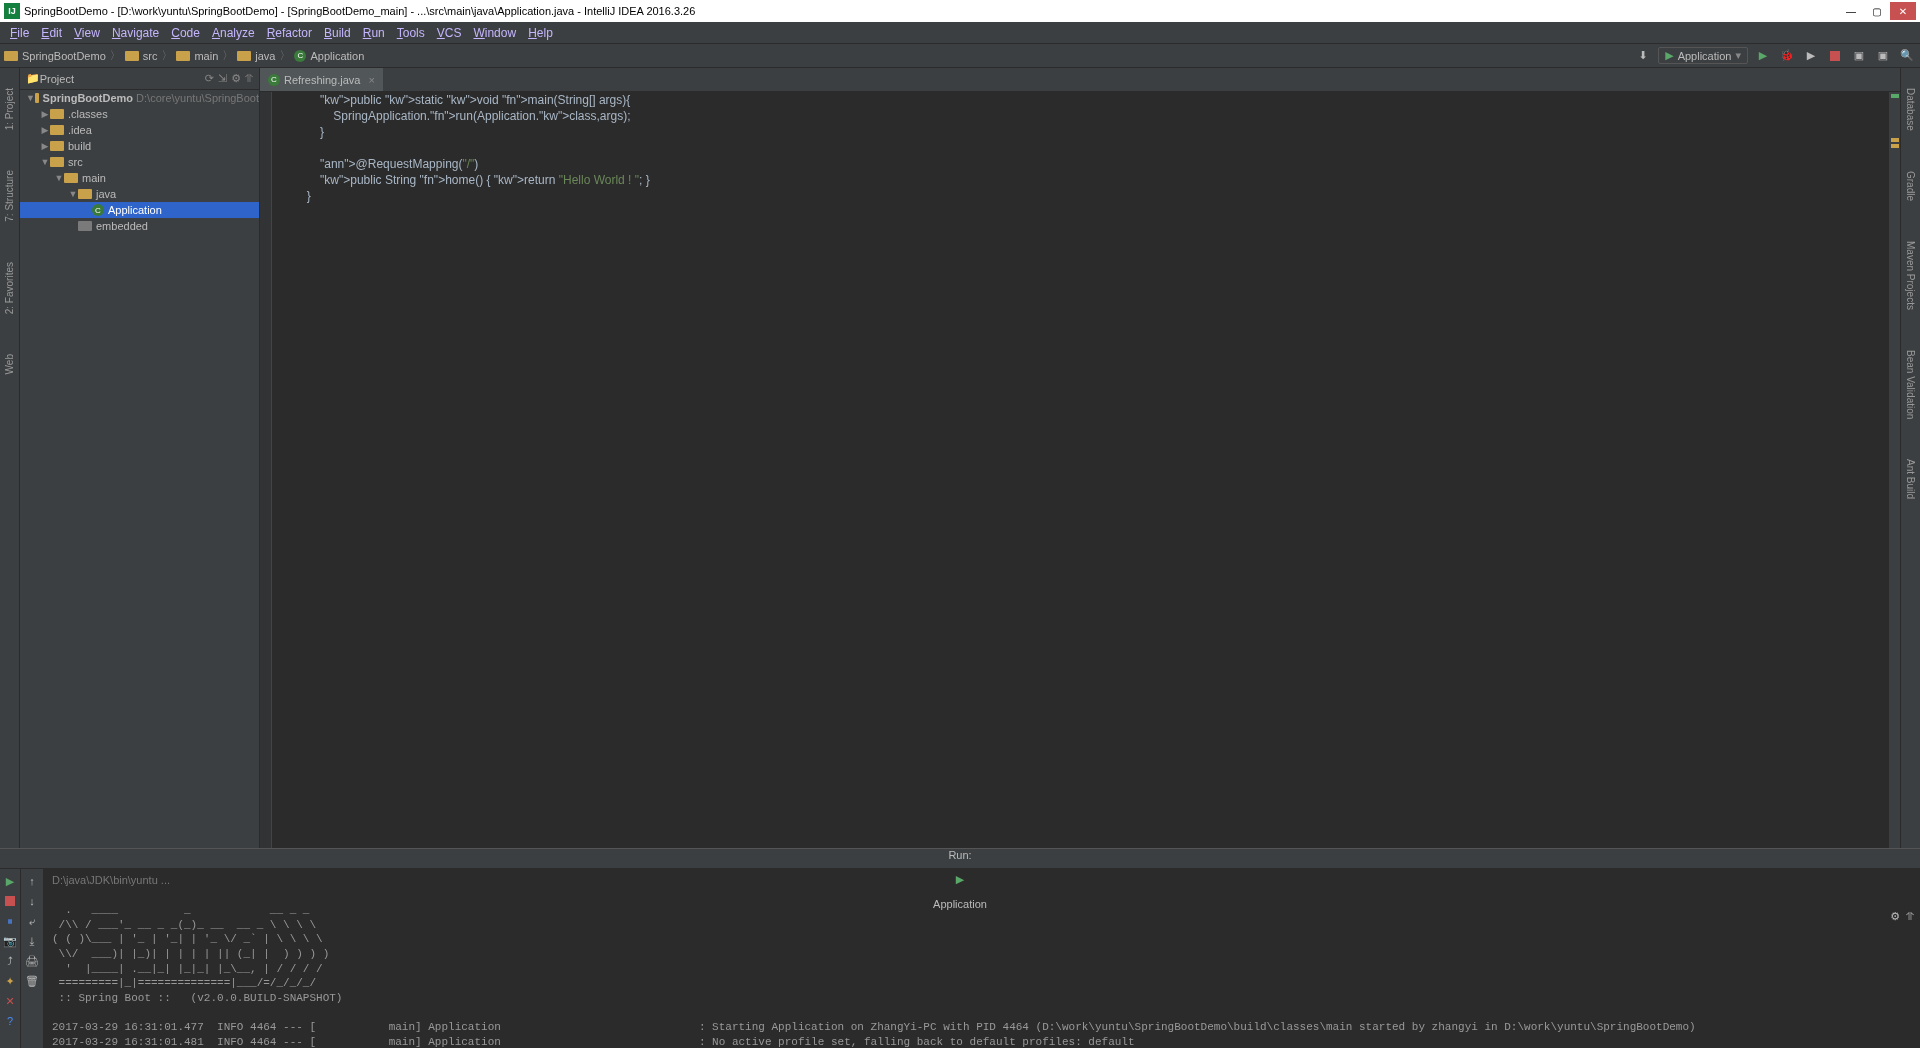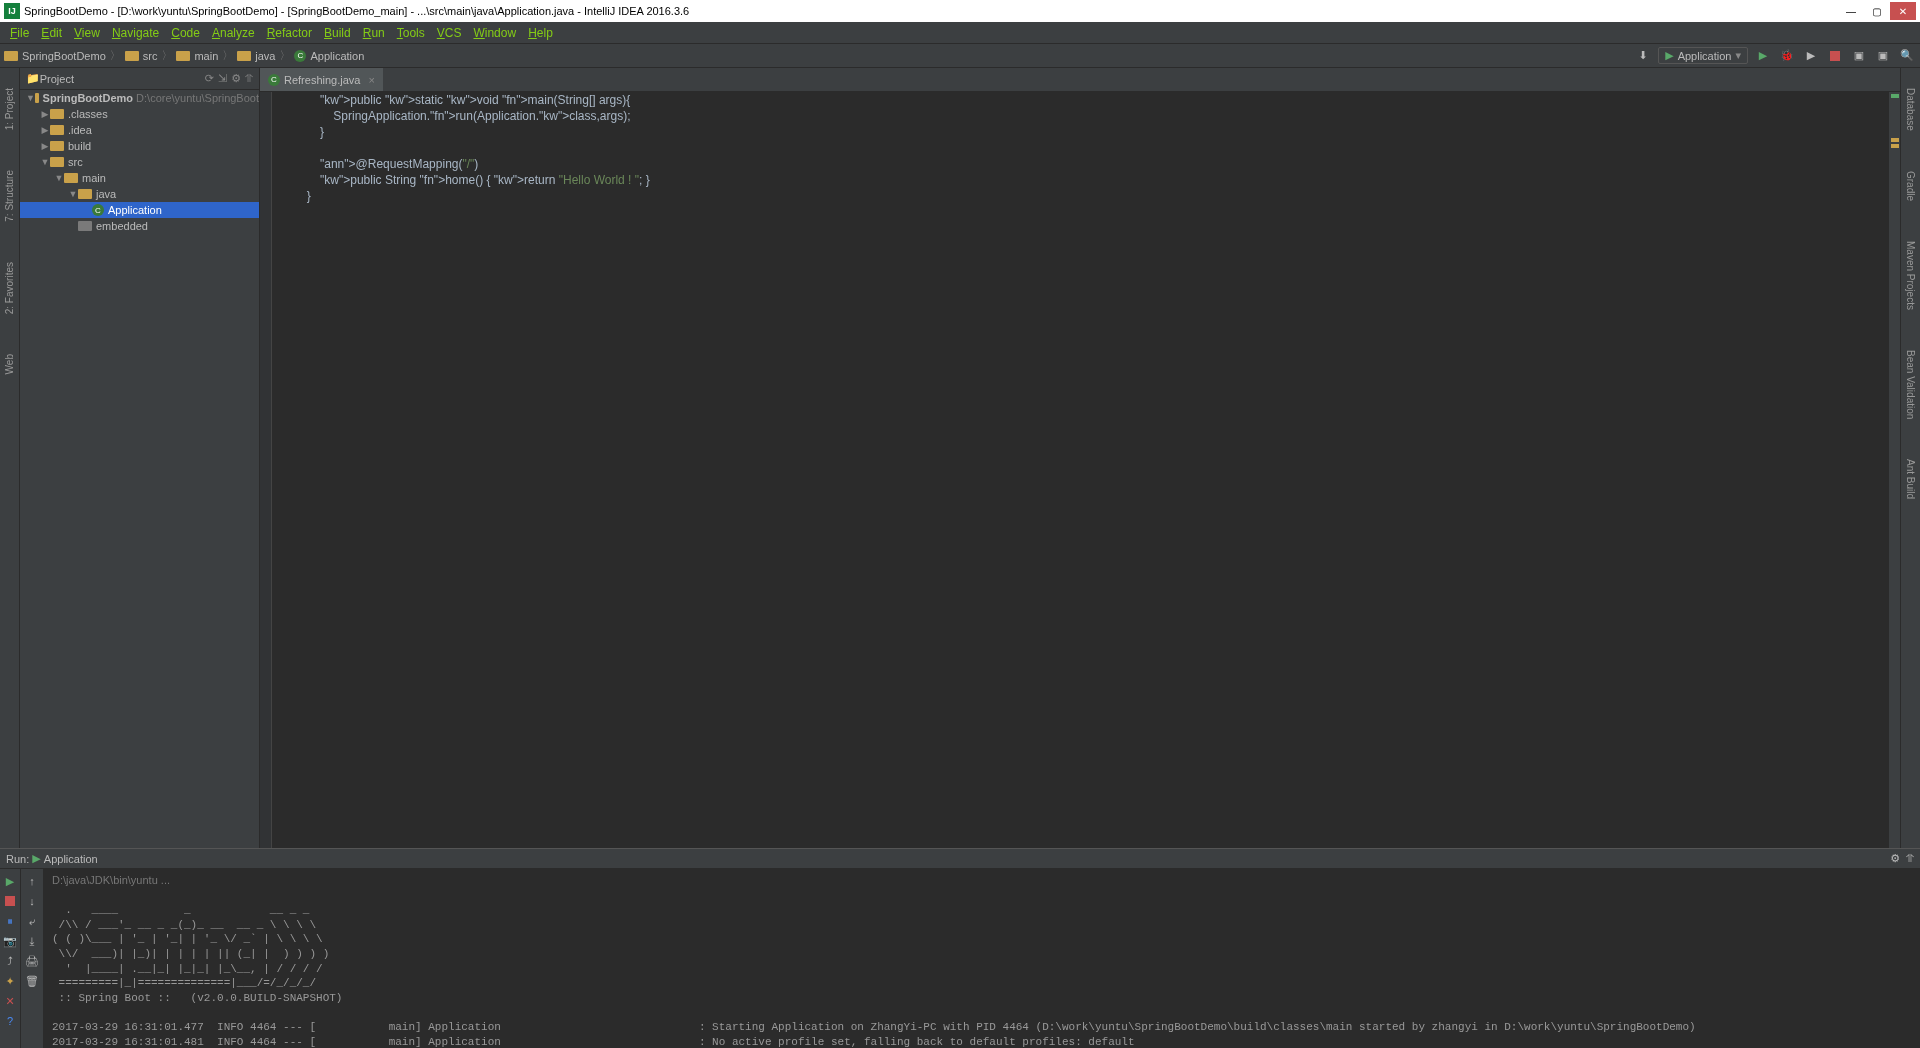--- a/index.html
+++ b/index.html
@@ -3,21 +3,21 @@
 <meta charset="utf-8">
 <style>
 * { margin:0; padding:0; box-sizing:border-box; font-family:"Segoe UI",Arial,sans-serif; }
 body { background:#3c3f41; color:#bbb; font-size:12px; overflow:hidden; width:1920px; height:1048px; }
 .title-bar { height:22px; background:#fff; display:flex; align-items:center; padding:0 4px; color:#000; font-size:11px; }
 .title-bar .icon { width:16px; height:16px; background:#15803d; margin-right:4px; display:flex; align-items:center; justify-content:center; color:#fff; font-size:9px; font-weight:bold; }
 .title-bar .wbtns { margin-left:auto; display:flex; }
 .title-bar .wbtns div { width:26px; height:18px; display:flex; align-items:center; justify-content:center; font-size:10px; }
 .wbtns .close { background:#c75050; color:#fff; }
 .menu-bar { height:22px; background:#3c3f41; display:flex; align-items:center; padding:0 4px; border-bottom:1px solid #2b2b2b; }
-.menu-bar span { padding:0 6px; font-size:12px; color:#84cc16; cursor:pointer; }
+.menu-bar span { padding:0 6px; font-size:12px; color:#c4b5fd; cursor:pointer; }
 .menu-bar span u { text-decoration:underline; }
 .toolbar { height:24px; background:#3c3f41; display:flex; align-items:center; padding:0 4px; border-bottom:1px solid #2b2b2b; }
 .toolbar .crumb { display:flex; align-items:center; font-size:11px; color:#bbb; }
 .toolbar .crumb .sep { margin:0 4px; color:#777; }
 .toolbar .folder-i { width:14px; height:10px; background:#c9a14a; margin-right:4px; border-radius:1px; }
 .toolbar .right { margin-left:auto; display:flex; align-items:center; gap:6px; }
 .toolbar .right .btn { width:18px; height:18px; display:flex; align-items:center; justify-content:center; font-size:11px; }
 .run-cfg { display:flex; align-items:center; border:1px solid #555; padding:1px 6px; border-radius:2px; font-size:11px; }
 .main { display:flex; height:calc(100% - 268px); }
 .left-gutter { width:20px; background:#3c3f41; border-right:1px solid #2b2b2b; display:flex; flex-direction:column; align-items:center; padding-top:20px; gap:40px; }
@@ -41,38 +41,38 @@
 .tab .ci { width:12px; height:12px; background:#3a7a3a; border-radius:50%; display:flex; align-items:center; justify-content:center; font-size:8px; color:#fff; }
 .tab .x { color:#888; cursor:pointer; margin-left:4px; }
 .code-area { flex:1; display:flex; font-family:Consolas,monospace; font-size:12px; line-height:16px; overflow:hidden; position:relative; }
 .gutter { width:40px; text-align:right; padding-right:6px; color:#606366; background:#313335; }
 .fold-gutter { width:12px; background:#313335; border-right:1px solid #444; }
 .code { flex:1; padding-left:8px; white-space:pre; color:#a9b7c6; }
 .str { color:#6a8759; }
 .editor-right-gutter { width:12px; background:#3c3f41; border-left:1px solid #2b2b2b; }
 .editor-right-gutter .mark { width:8px; height:4px; margin:2px auto; }
 .run-panel { height:560px; background:#2b2b2b; border-top:1px solid #555; display:flex; flex-direction:column; }
-.run-hdr { height:20px; background:#3c3f41; display:flex; align-items:center; padding:0 6px; font-size:11px; border-bottom:1px solid #2b2b2b; }
+.run-hdr { height:20px; background:#3c3f41; display:flex; align-items:center; padding:0 6px; font-size:11px; border-bottom:1px solid #2b2b2b;flex-direction:column; }
 .run-hdr .right { margin-left:auto; display:flex; gap:6px; }
 .run-body { flex:1; display:flex; overflow:hidden; }
 .run-left { width:20px; background:#3c3f41; display:flex; flex-direction:column; align-items:center; padding-top:4px; gap:4px; }
 .run-left .b { width:16px; height:16px; display:flex; align-items:center; justify-content:center; font-size:11px; cursor:pointer; }
 .run-left2 { width:24px; background:#3c3f41; display:flex; flex-direction:column; align-items:center; padding-top:4px; gap:4px; border-right:1px solid #2b2b2b; border-left:1px solid #2b2b2b; }
 .run-left2 .b { width:18px; height:16px; display:flex; align-items:center; justify-content:center; font-size:11px; cursor:pointer; }
 .console { flex:1; overflow:auto; font-family:"Courier New",monospace; font-size:11px; line-height:14.6px; color:#999; padding:4px 8px; white-space:pre; }
 .red-sq { width:10px; height:10px; background:#c75050; }
 .play { color:#59a869; }
 .bug { color:#59a869; }
 </style>
 </head>
 <body>
 
 <div class="title-bar">
   <div class="icon">IJ</div>
-  <span>SpringBootDemo - [D:\work\yuntu\SpringBootDemo] - [SpringBootDemo_main] - ...\src\main\java\Application.java - IntelliJ IDEA 2016.3.6</span>
+  <span>SpringBootDemo - [D:\work\yuntu\SpringBootDemo] - [SpringBootDemo_main] - ...\src\main\java\Application.java - IntelliJ IDEA 2016.3.26</span>
   <div class="wbtns">
     <div>—</div>
     <div>▢</div>
     <div class="close">✕</div>
   </div>
 </div>
 
 <div class="menu-bar" id="menu-bar">
     <span><u>F</u>ile</span>
     <span><u>E</u>dit</span>

